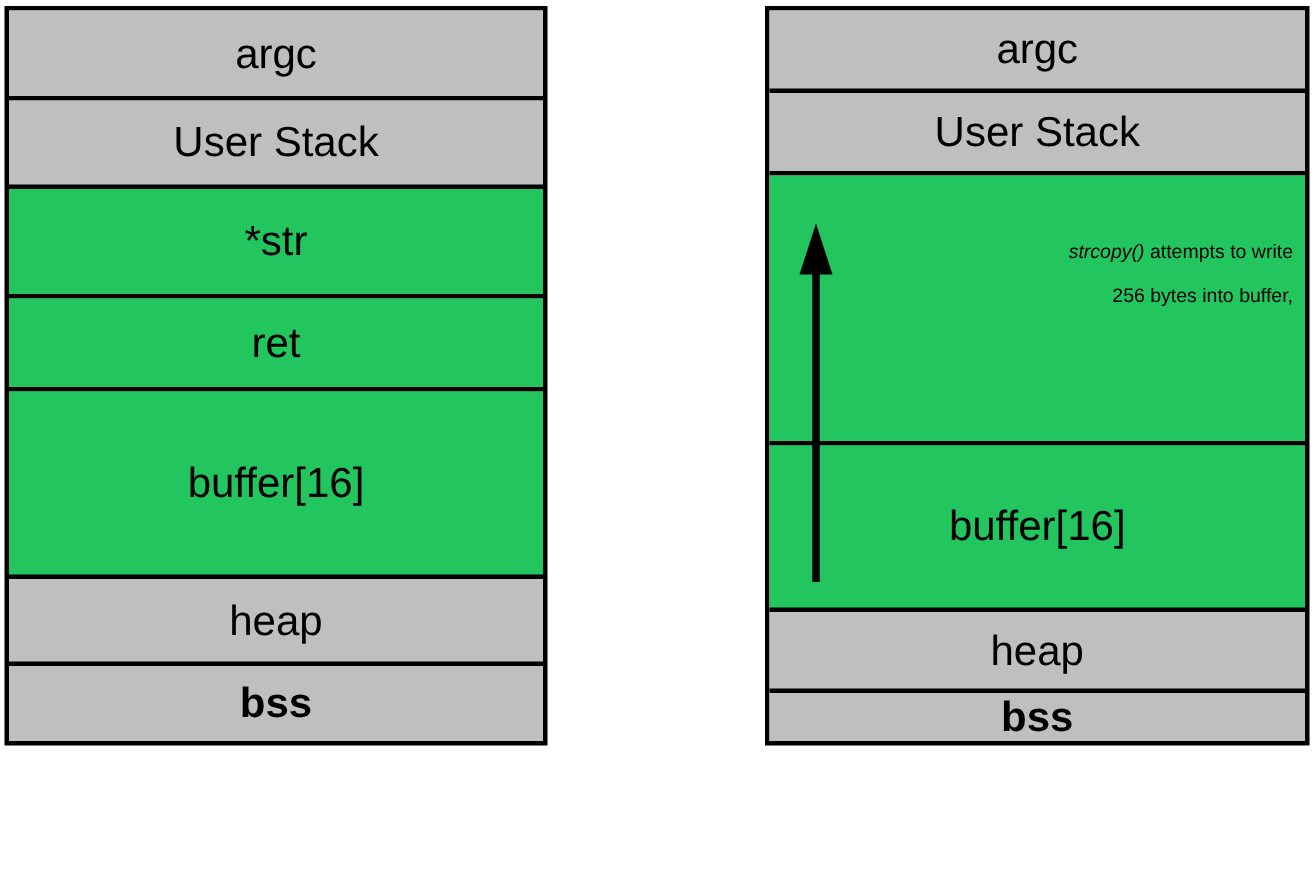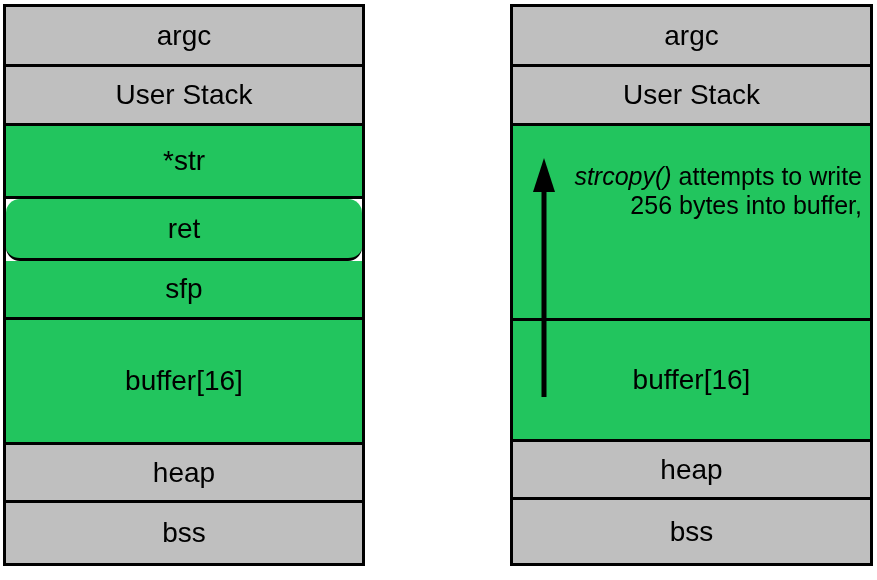--- a/index.html
+++ b/index.html
@@ -11,48 +11,48 @@
   #canvas {
     position: relative;
     width: 877px;
     height: 580px;
     background: #ffffff;
     overflow: hidden;
   }
   .stack {
     position: absolute;
     top: 4px;
-    height: 562px;
+    height: 493px;
     border: 3px solid #000000;
     box-sizing: border-box;
     background: #ffffff;
     display: flex;
     flex-direction: column;
   }
   .stack.left  { left: 3px;   width: 362px; }
   .stack.right { left: 510px; width: 363px; }
   .seg {
     box-sizing: border-box;
     border-bottom: 3px solid #000000;
     display: flex;
     align-items: center;
     justify-content: center;
     font-size: 28px;
     color: #000000;
     position: relative;
   }
-  .seg:last-child { border-bottom: none; }
+  .seg:last-child { border-bottom: none; font-weight: bold; }
   .seg.gray  { background: #bfbfbf; }
   .seg.white { background: #22c55e; }
 
   
   .left .s-argc   { height: 60px; }
   .left .s-stack  { height: 59px; }
   .left .s-str    { height: 73px; }
-  .left .s-ret    { height: 62px; border-radius: 14px; }
+  .left .s-ret    { height: 62px; }
   .left .s-sfp    { height: 59px; }
   .left .s-buffer { height: 125px; }
   .left .s-heap   { height: 58px; }
   .left .s-bss    { flex: 1; }
 
   
   .right .s-argc     { height: 60px; }
   .right .s-stack    { height: 59px; }
   .right .s-overflow { height: 195px; }
   .right .s-buffer   { height: 121px; }
@@ -69,21 +69,21 @@
     height: 242px;
     z-index: 2;
     pointer-events: none;
   }
   .annotation {
     position: absolute;
     top: 36px;
     right: 8px;
     width: 310px;
     text-align: right;
-    font-size: 25px;
+    font-size: 13px;
     line-height: 29px;
     color: #000000;
   }
   .annotation .it { font-style: italic; }
 </style>
 </head>
 <body>
 
 <div id="canvas">
 
@@ -92,23 +92,20 @@
       <span>argc</span>
     </div>
     <div class="seg gray s-stack">
       <span>User Stack</span>
     </div>
     <div class="seg white s-str">
       <span>*str</span>
     </div>
     <div class="seg white s-ret">
       <span>ret</span>
-    </div>
-    <div class="seg white s-sfp">
-      <span>sfp</span>
     </div>
     <div class="seg white s-buffer">
       <span>buffer[16]</span>
     </div>
     <div class="seg gray s-heap">
       <span>heap</span>
     </div>
     <div class="seg gray s-bss">
       <span>bss</span>
     </div>

